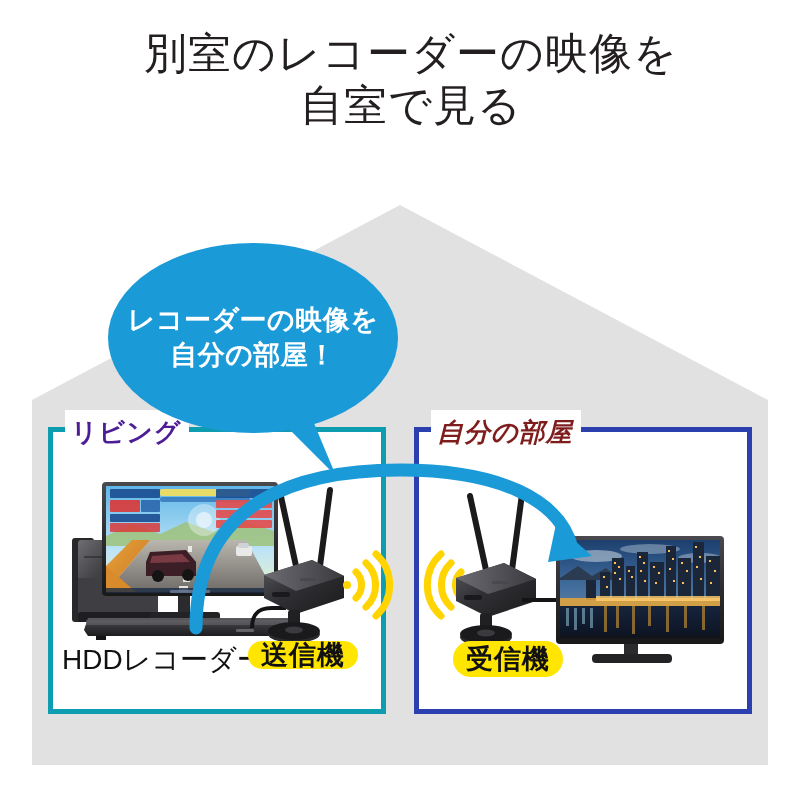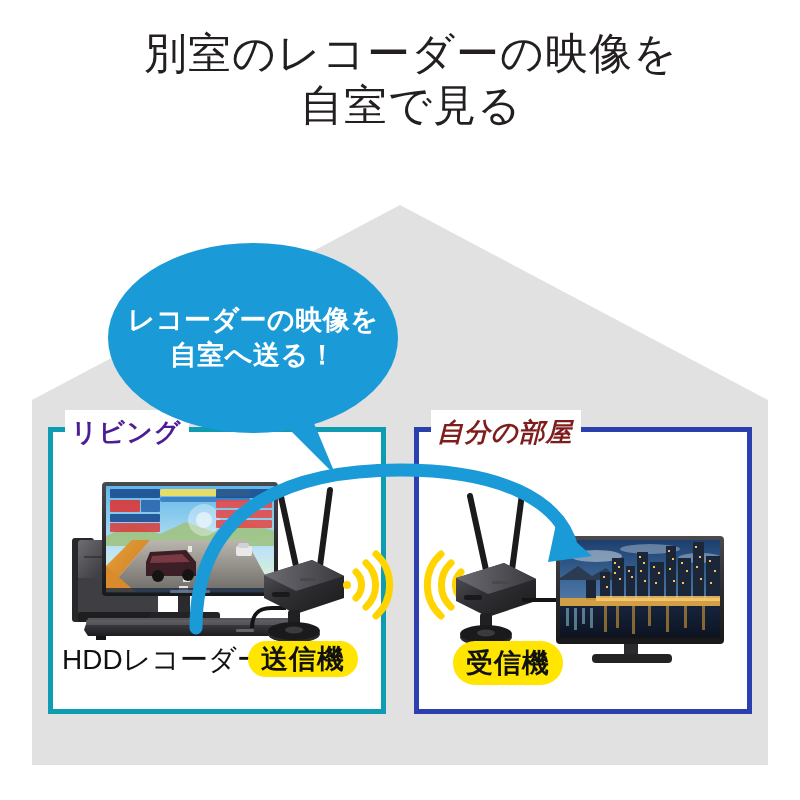--- a/index.html
+++ b/index.html
@@ -86,22 +86,22 @@
     position:absolute;
     background:#ffe500;
     border-radius:26px;
     color:#111111;
     font-size:27px;
     font-weight:bold;
     letter-spacing:1px;
     display:flex;align-items:center;justify-content:center;
     z-index:26;
   }
-  .pill-tx{left:248px;top:641px;width:110px;height:36px;}
-  .pill-rx{left:453px;top:641px;width:110px;height:44px;}
+  .pill-tx{left:248px;top:641px;width:110px;height:28px;}
+  .pill-rx{left:453px;top:641px;width:110px;height:36px;}
 
   
   .caption{
     position:absolute;
     font-size:28px;
     color:#111111;
     letter-spacing:0px;
     z-index:26;
     white-space:nowrap;
   }
@@ -384,21 +384,21 @@
     </g>
 
     <g>
       <path d="M196 628 C196 500, 300 470, 400 470 C500 470, 560 500, 572 548" fill="none" stroke="#1b9ad8" stroke-width="13" stroke-linecap="round"></path>
       <path d="M556 524 L592 556 L548 562 Z" fill="#1b9ad8"></path>
     </g>
   </svg>
 
   <div class="bubble">
     <div class="bubble-text">レコーダーの映像を
-自室へ送る！</div>
+自分の部屋！</div>
   </div>
   <svg style="position:absolute;left:0;top:0;width:800px;height:800px;z-index:29;pointer-events:none;" viewBox="0 0 800 800">
     <path d="M258 398 L306 404 L336 476 Z" fill="#1b9ad8"></path>
   </svg>
 
   <div class="caption caption-hdd">HDDレコーダー</div>
   <div class="pill pill-tx">送信機</div>
   <div class="pill pill-rx">受信機</div>
 
 </div>

